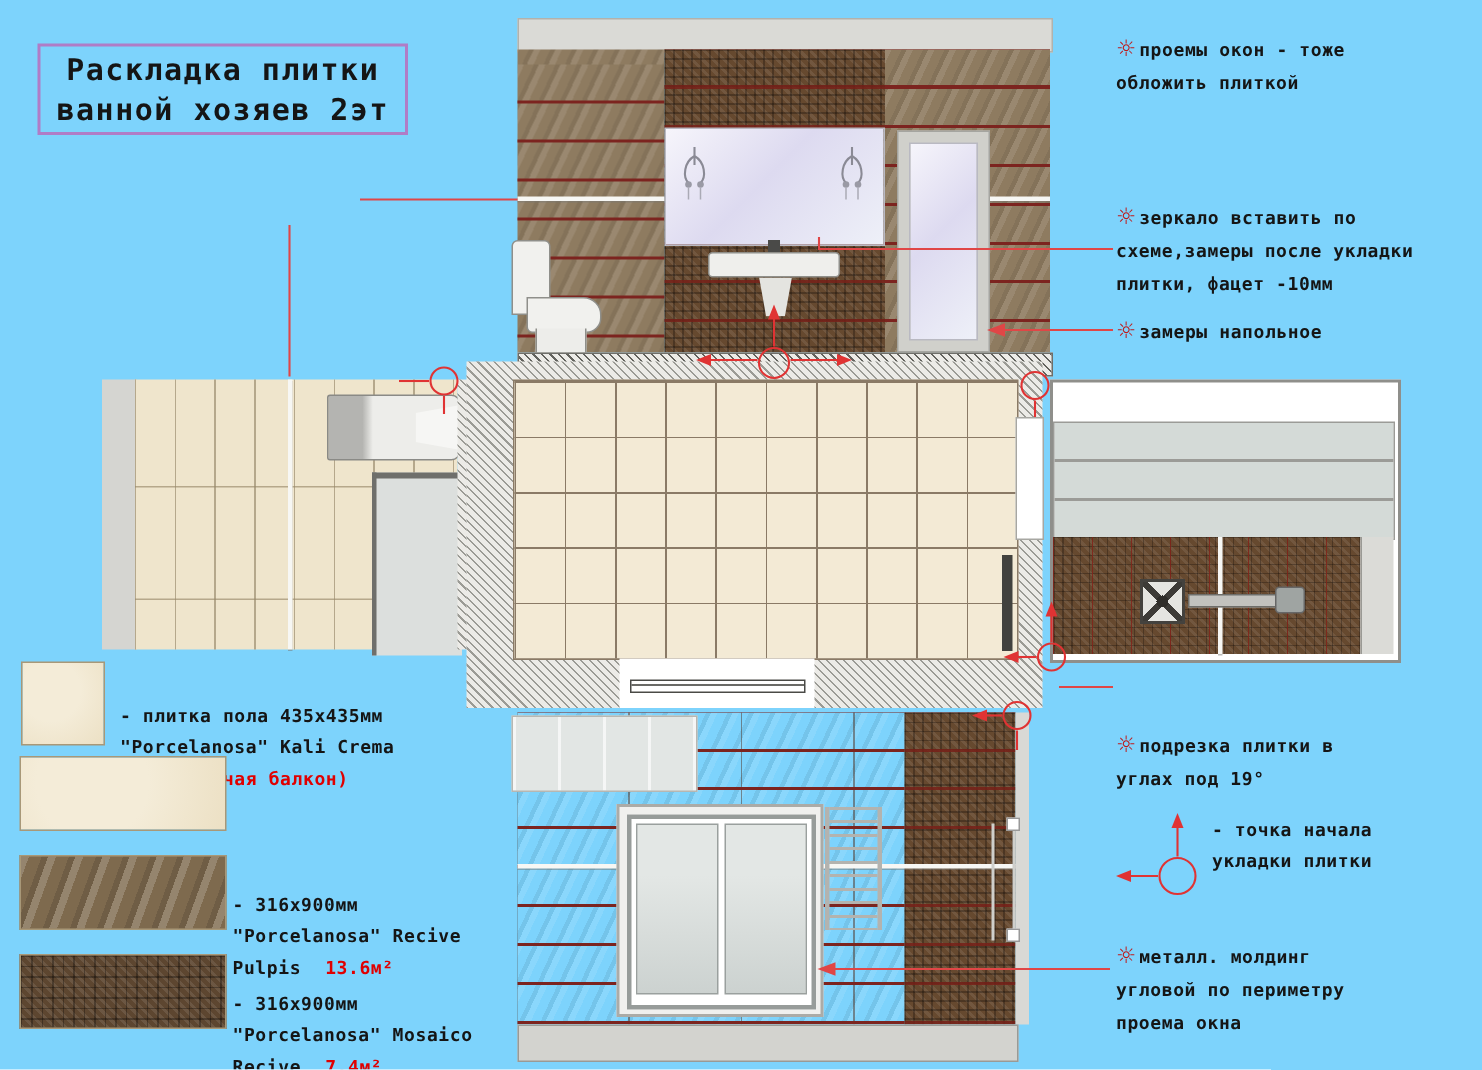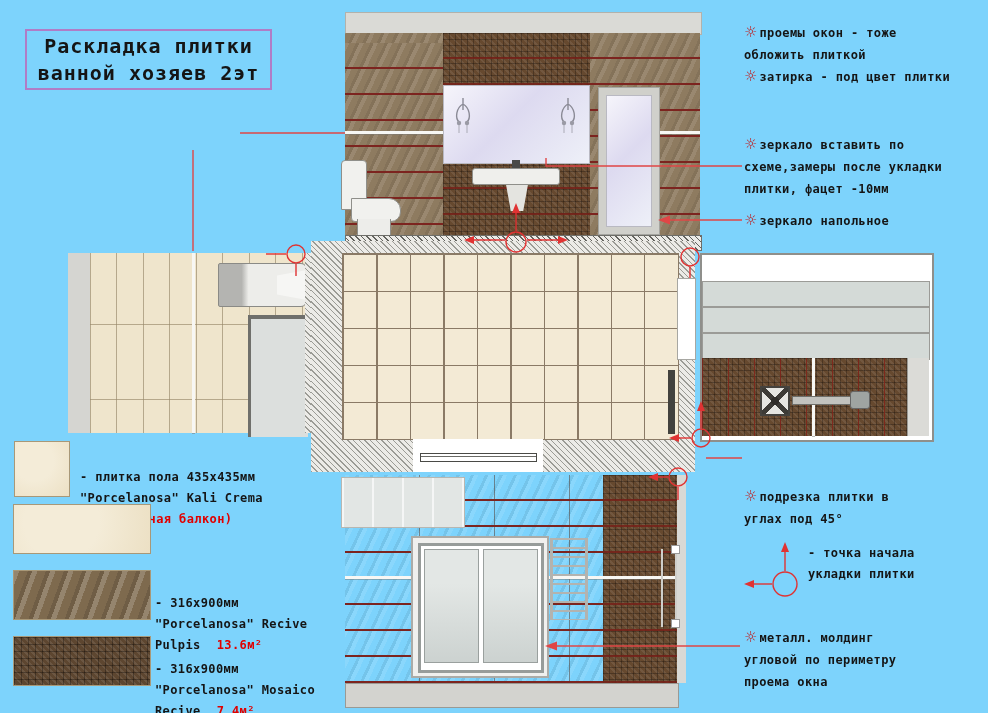--- a/index.html
+++ b/index.html
@@ -175,34 +175,31 @@
   <div class="abs txt" style="left:155px;top:638px;">
     <span>- 316х900мм
 "Porcelanosa" Mosaico
 Recive</span><span class="red legend-area-inline">7,4м²</span>
   </div>
 
   <div class="abs" style="left:744px;top:22px;width:238px;">
     <span class="sun">☼</span><span class="txt" style="display:inline">проемы окон - тоже
 обложить плиткой</span>
   </div>
-  <div class="abs" style="left:744px;top:66px;width:240px;">
-    <span class="sun">☼</span><span class="txt" style="display:inline">затирка - под цвет плитки</span>
-  </div>
   <div class="abs" style="left:744px;top:134px;width:242px;">
     <span class="sun">☼</span><span class="txt" style="display:inline">зеркало вставить по
 схеме,замеры после укладки
 плитки, фацет -10мм</span>
   </div>
   <div class="abs" style="left:744px;top:210px;width:240px;">
-    <span class="sun">☼</span><span class="txt" style="display:inline">зеркало напольное</span>
+    <span class="sun">☼</span><span class="txt" style="display:inline">замеры напольное</span>
   </div>
   <div class="abs" style="left:744px;top:486px;width:240px;">
     <span class="sun">☼</span><span class="txt" style="display:inline">подрезка плитки в
-углах под 45°</span>
+углах под 19°</span>
   </div>
   <div class="abs txt" style="left:808px;top:543px;width:170px;">- точка начала
 укладки плитки</div>
   <div class="abs" style="left:744px;top:627px;width:240px;">
     <span class="sun">☼</span><span class="txt" style="display:inline">металл. молдинг
 угловой по периметру
 проема окна</span>
   </div>
 
   <svg class="overlay" width="988" height="713">

